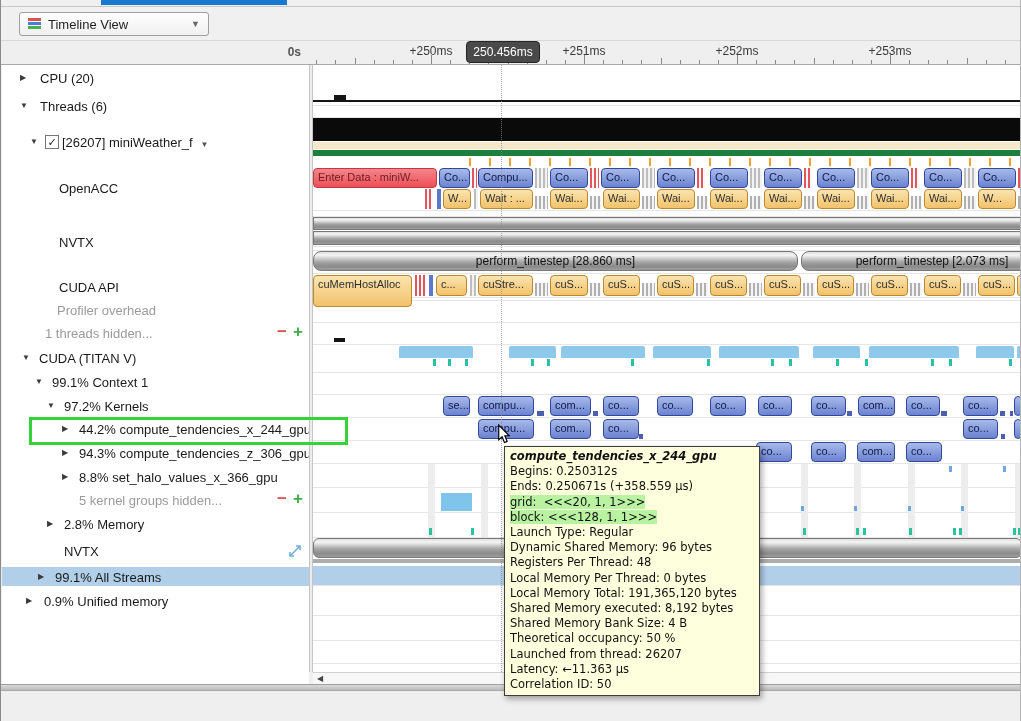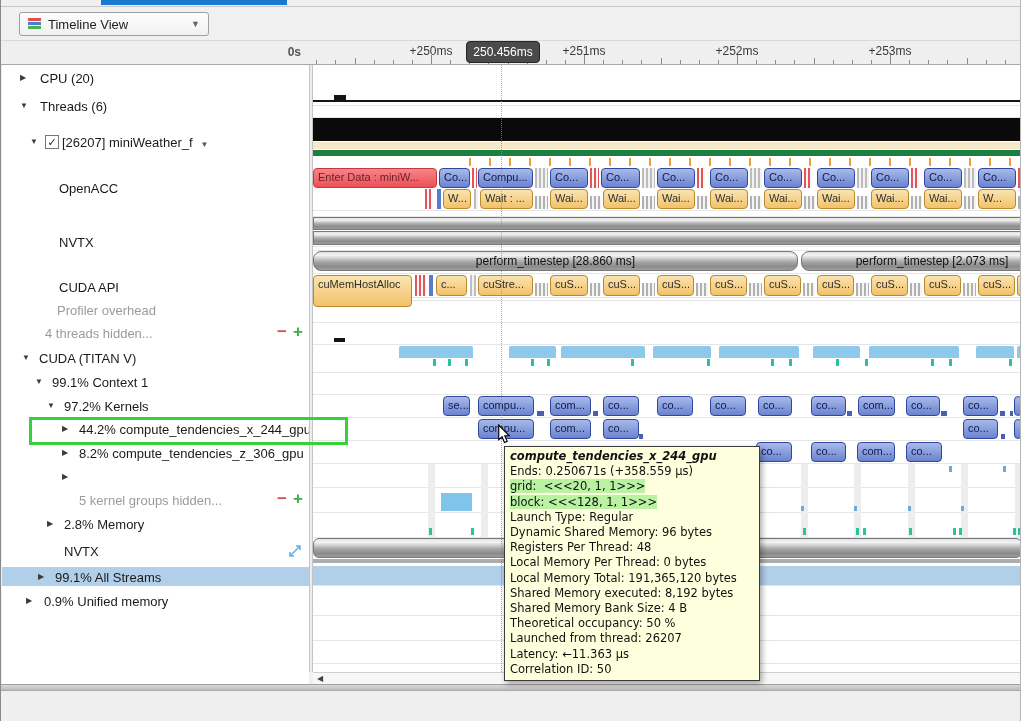--- a/index.html
+++ b/index.html
@@ -168,21 +168,21 @@
       <div class="trow" style="top: 170px;">
         <span class="lbl" style="left: 57px;">NVTX</span>
       </div>
       <div class="trow" style="top: 215px;">
         <span class="lbl" style="left: 57px;">CUDA API</span>
       </div>
       <div class="trow" style="top: 238px;">
         <span class="lbl muted" style="left: 55px;">Profiler overhead</span>
       </div>
       <div class="trow" style="top: 261px;">
-        <span class="lbl muted" style="left: 43px;">4 threads hidden...</span>
+        <span class="lbl muted" style="left: 43px;">1 threads hidden...</span>
         <span class="pm-minus">−</span>
         <span class="pm-plus">+</span>
       </div>
       <div class="trow" style="top: 286px;">
         <span class="arrow" style="left: 20px;">▼</span>
         <span class="lbl" style="left: 37px;">CUDA (TITAN V)</span>
       </div>
       <div class="trow" style="top: 310px;">
         <span class="arrow" style="left: 33px;">▼</span>
         <span class="lbl" style="left: 50px;">99.1% Context 1</span>
@@ -190,24 +190,25 @@
       <div class="trow" style="top: 334px;">
         <span class="arrow" style="left: 45px;">▼</span>
         <span class="lbl" style="left: 62px;">97.2% Kernels</span>
       </div>
       <div class="trow" style="top: 357px;">
         <span class="arrow" style="left: 60px;">▶</span>
         <span class="lbl" style="left: 77px;">44.2% compute_tendencies_x_244_gpu</span>
       </div>
       <div class="trow" style="top: 381px;">
         <span class="arrow" style="left: 60px;">▶</span>
-        <span class="lbl" style="left: 77px;">8.2% compute_tendencies_z_306_gpu</span>
+        <span class="lbl" style="left: 77px;">94.3% compute_tendencies_z_306_gpu</span>
       </div>
       <div class="trow" style="top: 405px;">
         <span class="arrow" style="left: 60px;">▶</span>
+        <span class="lbl" style="left: 77px;">8.8% set_halo_values_x_366_gpu</span>
       </div>
       <div class="trow" style="top: 428px;">
         <span class="lbl muted" style="left: 77px;">5 kernel groups hidden...</span>
         <span class="pm-minus">−</span>
         <span class="pm-plus">+</span>
       </div>
       <div class="trow" style="top: 452px;">
         <span class="arrow" style="left: 45px;">▶</span>
         <span class="lbl" style="left: 62px;">2.8% Memory</span>
       </div>
@@ -468,20 +469,21 @@
       <div class="tinymark" style="left: 541px; top: 506px; height: 5px;"></div>
       <div class="tinymark" style="left: 595px; top: 506px; height: 5px;"></div>
       <div class="tinymark" style="left: 648px; top: 506px; height: 5px;"></div>
     </div>
 
   <div class="cursor-line"></div>
   <div class="green-box"></div>
 
   <div class="tooltip" id="tooltip">
       <div class="tt-line bold"><span>compute_tendencies_x_244_gpu</span></div>
+      <div class="tt-line"><span>Begins: 0.250312s</span></div>
       <div class="tt-line"><span>Ends: 0.250671s (+358.559 µs)</span></div>
       <div class="tt-line hl"><span>grid:  &lt;&lt;&lt;20, 1, 1&gt;&gt;&gt;</span></div>
       <div class="tt-line hl"><span>block: &lt;&lt;&lt;128, 1, 1&gt;&gt;&gt;</span></div>
       <div class="tt-line"><span>Launch Type: Regular</span></div>
       <div class="tt-line"><span>Dynamic Shared Memory: 96 bytes</span></div>
       <div class="tt-line"><span>Registers Per Thread: 48</span></div>
       <div class="tt-line"><span>Local Memory Per Thread: 0 bytes</span></div>
       <div class="tt-line"><span>Local Memory Total: 191,365,120 bytes</span></div>
       <div class="tt-line"><span>Shared Memory executed: 8,192 bytes</span></div>
       <div class="tt-line"><span>Shared Memory Bank Size: 4 B</span></div>

